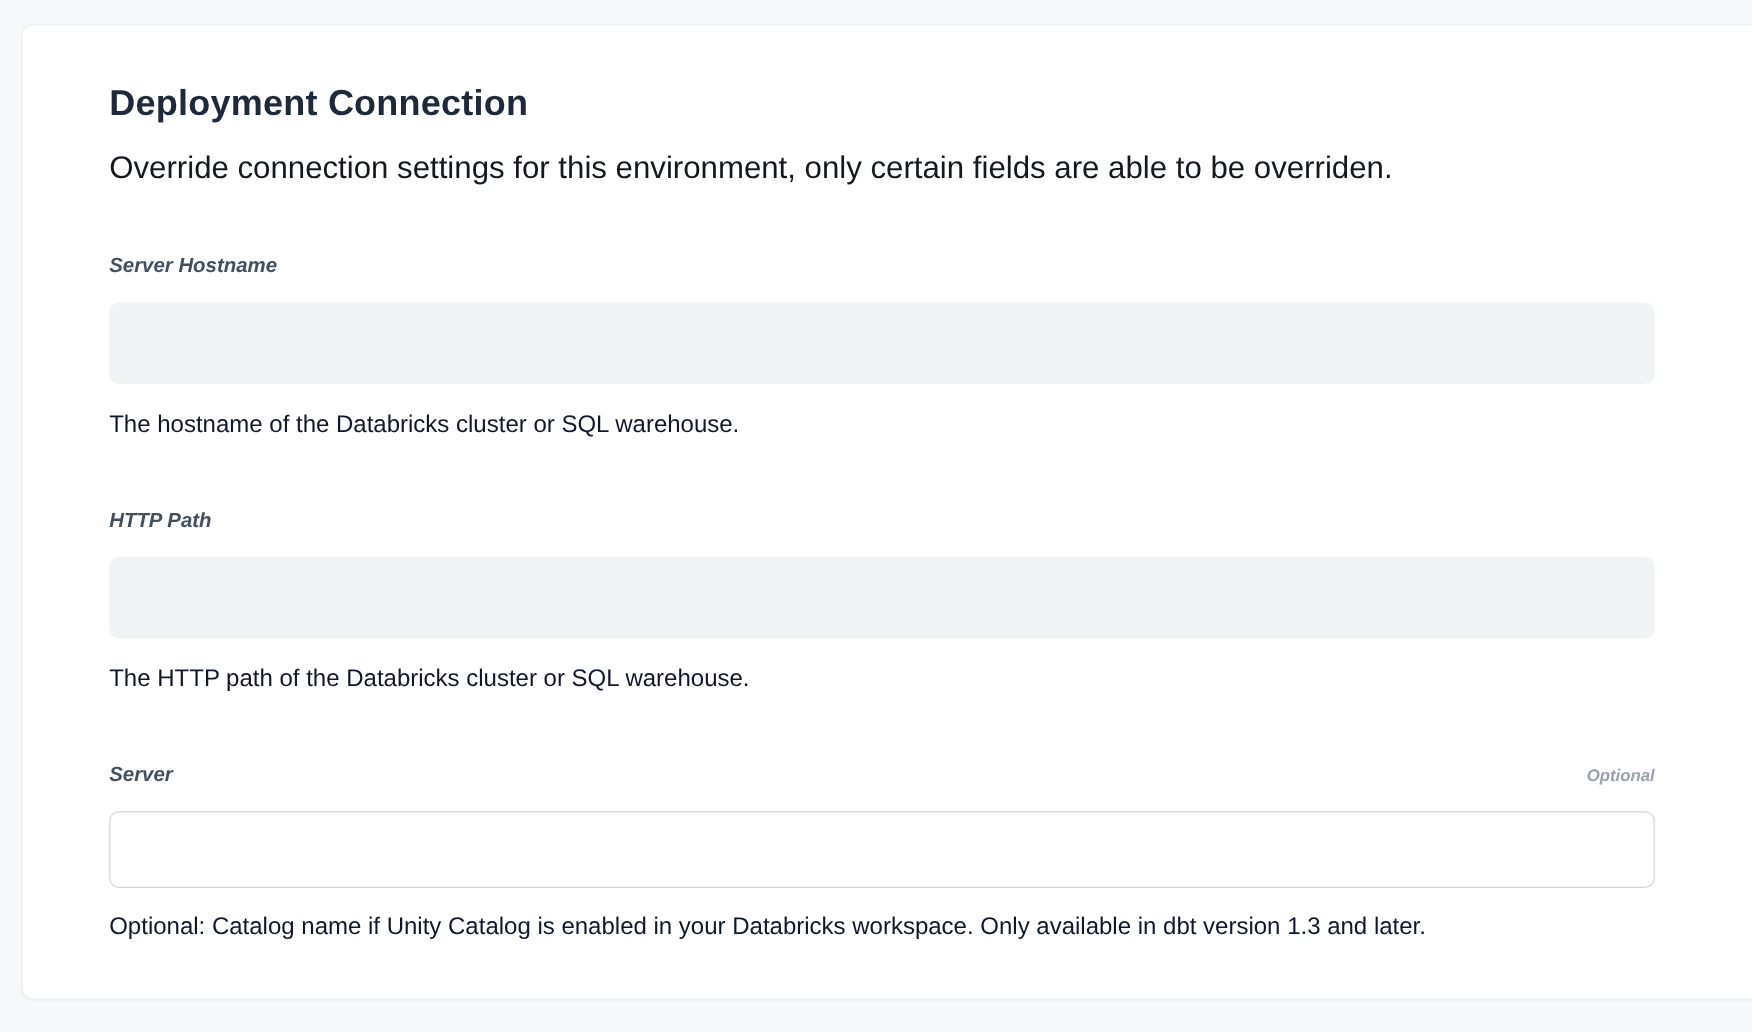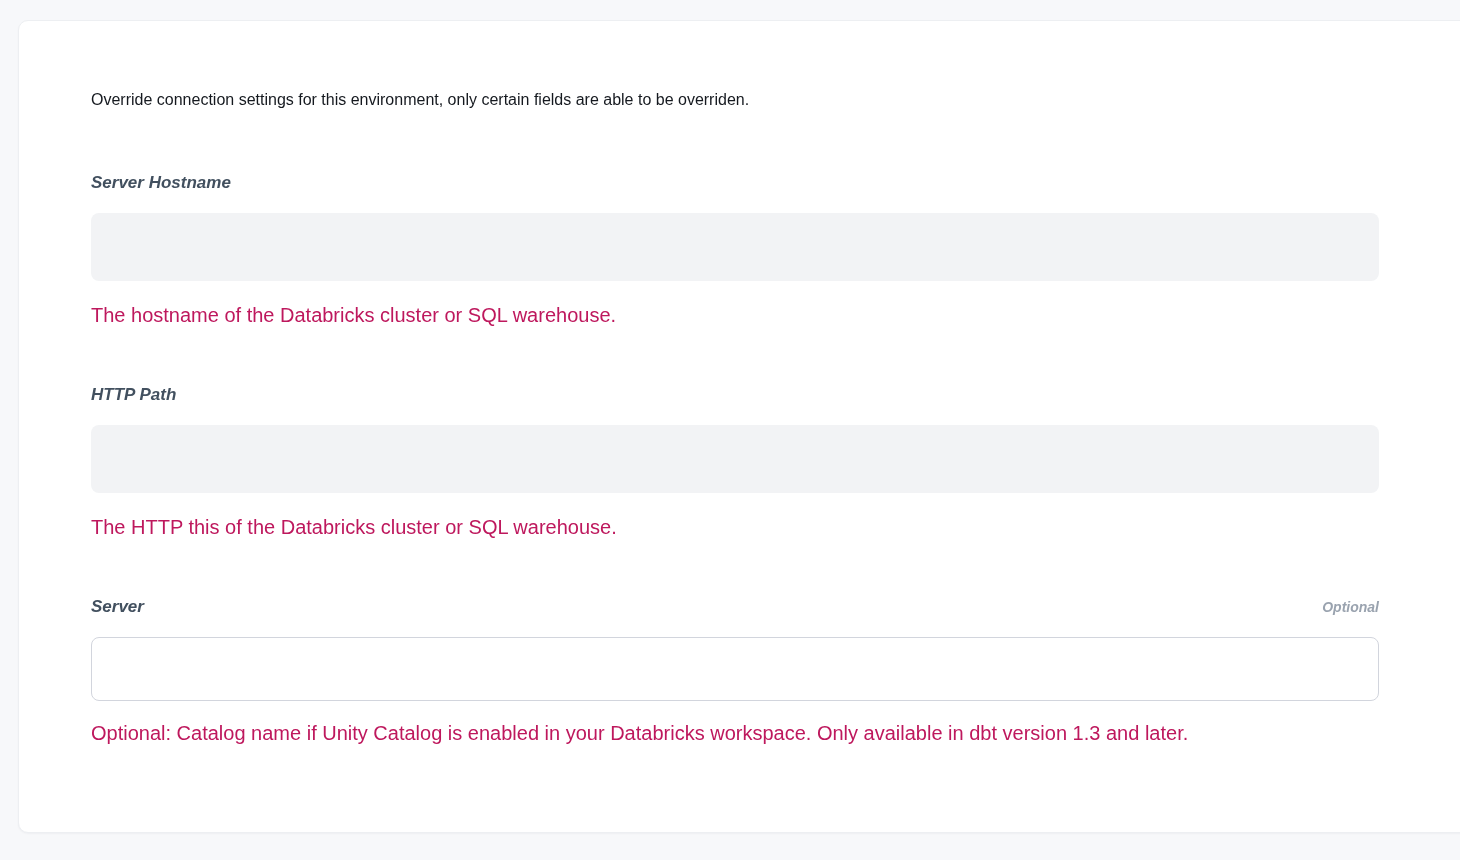--- a/index.html
+++ b/index.html
@@ -29,21 +29,21 @@
   }
   .page-title {
     font-size: 30px;
     font-weight: 700;
     line-height: 39px;
     color: #1e2a3c;
     letter-spacing: 0.2px;
   }
   .page-subtitle {
     margin-top: 18px;
-    font-size: 16px;
+    font-size: 26px;
     line-height: 30px;
     color: #15191f;
   }
   .field-group { margin-top: 56px; }
   .field-group + .field-group { }
   .label-row {
     display: flex;
     justify-content: space-between;
     align-items: baseline;
     font-style: italic;
@@ -76,47 +76,48 @@
   }
   .text-input.editable {
     height: 64px;
     background: #ffffff;
     border: 1px solid #d2d5dd;
   }
   .field-help {
     margin-top: 22px;
     font-size: 20px;
     line-height: 24px;
-    color: #be185d;
+    color: #0f172a;
   }
   .field-group.catalog .field-help { margin-top: 20px; }
 </style>
 </head>
 <body>
 
 <div class="card">
   <div class="card-content">
 
+    <h1 class="page-title">Deployment Connection</h1>
 
     <p class="page-subtitle">Override connection settings for this environment, only certain fields are able to be overriden.</p>
 
     <div class="field-group">
       <div class="label-row">
         <span class="field-label">Server Hostname</span>
       </div>
       <input type="text" class="text-input" disabled="" value="" style="">
       <p class="field-help">The hostname of the Databricks cluster or SQL warehouse.</p>
     </div>
 
     <div class="field-group">
       <div class="label-row">
         <span class="field-label">HTTP Path</span>
       </div>
       <input type="text" class="text-input" disabled="" value="" style="">
-      <p class="field-help">The HTTP this of the Databricks cluster or SQL warehouse.</p>
+      <p class="field-help">The HTTP path of the Databricks cluster or SQL warehouse.</p>
     </div>
 
     <div class="field-group catalog">
       <div class="label-row">
         <span class="field-label">Server</span>
         <span class="optional-tag">Optional</span>
       </div>
       <input type="text" class="text-input editable" value="" style="">
       <p class="field-help">Optional: Catalog name if Unity Catalog is enabled in your Databricks workspace. Only available in dbt version 1.3 and later.</p>
     </div>

